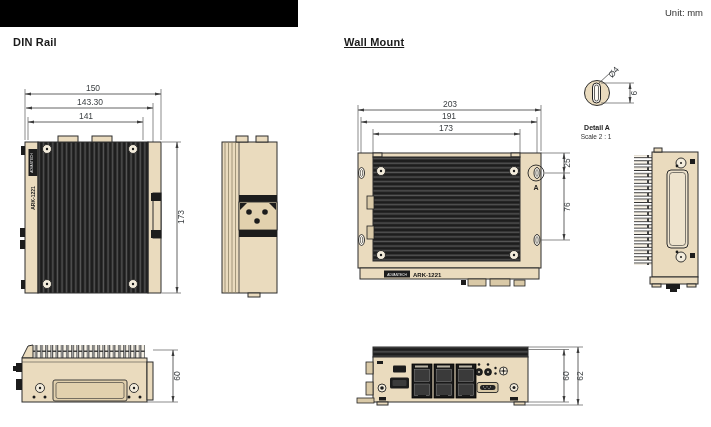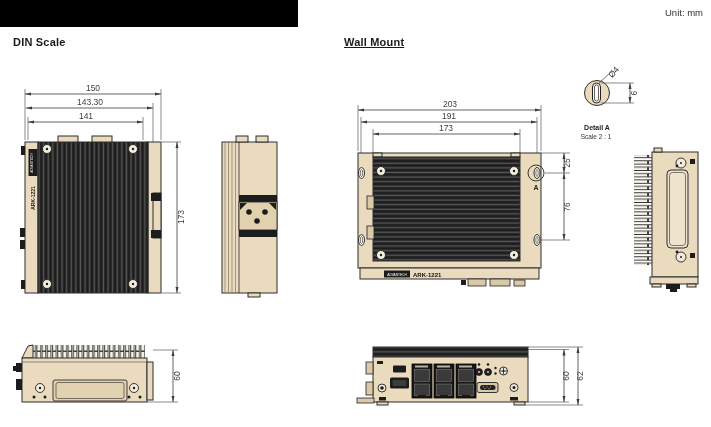--- a/index.html
+++ b/index.html
@@ -24,21 +24,21 @@
   .tt{font-family:"Liberation Sans",sans-serif;font-size:3.2px;fill:#fff;text-anchor:middle;}
   .tm{font-family:"Liberation Sans",sans-serif;font-size:6px;font-weight:bold;fill:#111;text-anchor:start;}
   .port{fill:#3a3a3a;stroke:#8a8a8a;stroke-width:0.5;}
 </style>
 </head>
 <body>
 
 <div class="canvas">
   <div class="redacted"></div>
   <div class="unit">Unit: mm</div>
-  <div class="h h-din">DIN Scale</div>
+  <div class="h h-din">DIN Rail</div>
   <div class="h h-wall">Wall Mount</div>
 
   <svg width="711" height="427" viewBox="0 0 711 427">
     <defs>
       <marker id="ar" viewBox="0 0 10 6" refX="9.5" refY="3" markerWidth="8" markerHeight="4.8" orient="auto-start-reverse">
         <path d="M0,0.6 L9.5,3 L0,5.4 Z" fill="#3c3c3c"></path>
       </marker>
       <pattern id="vfin" width="4.6" height="8" patternUnits="userSpaceOnUse">
         <rect width="4.6" height="8" fill="#1d1d1d"></rect>
         <rect x="1.5" width="1.5" height="8" fill="#555"></rect>

